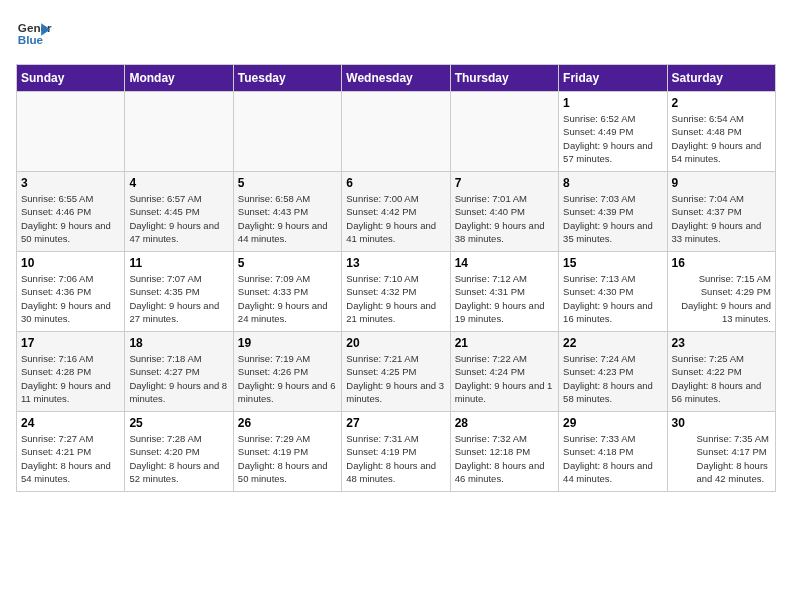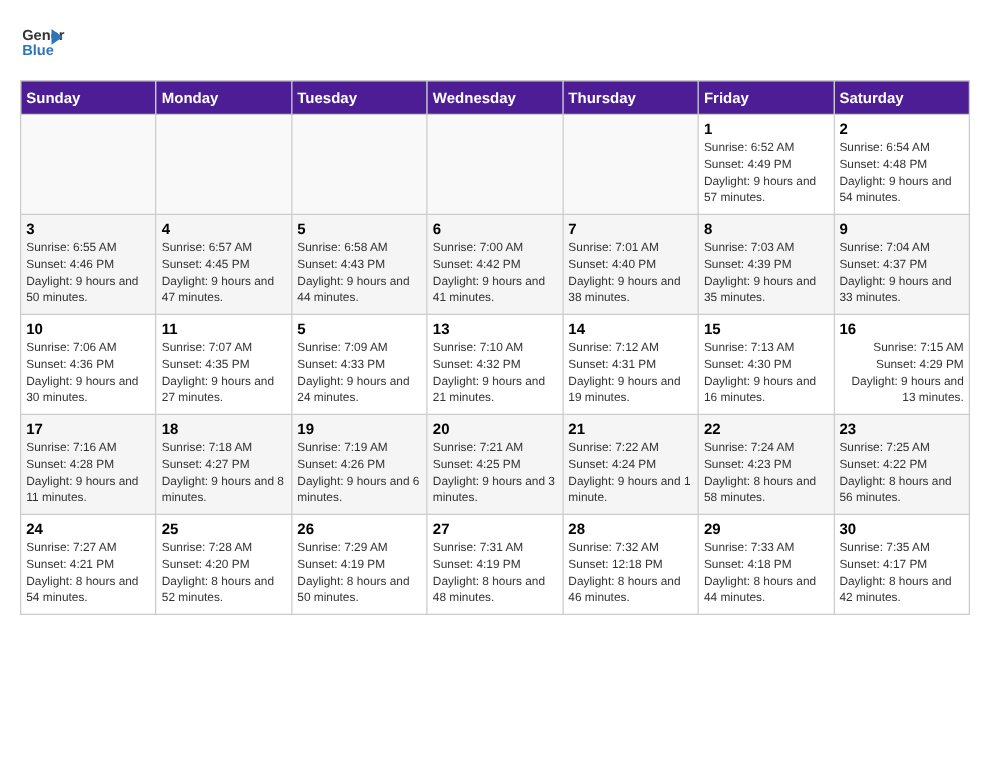--- a/index.html
+++ b/index.html
@@ -288,19 +288,19 @@
 Daylight: 8 hours and 46 minutes.</div>
         </td>
         <td>
           <span class="day-number">29</span>
           <div class="day-info" style="white-space: pre-line;">Sunrise: 7:33 AM
 Sunset: 4:18 PM
 Daylight: 8 hours and 44 minutes.</div>
         </td>
         <td>
           <span class="day-number">30</span>
-          <div class="day-info" style="white-space: pre-line;">Sunrise: 7:35 AM
+          <div class="day-info" style="white-space: pre-line; margin-left: 25px;">Sunrise: 7:35 AM
 Sunset: 4:17 PM
 Daylight: 8 hours and 42 minutes.</div>
         </td>
       </tr>
     </tbody>
 </table>
 
 </body></html>

